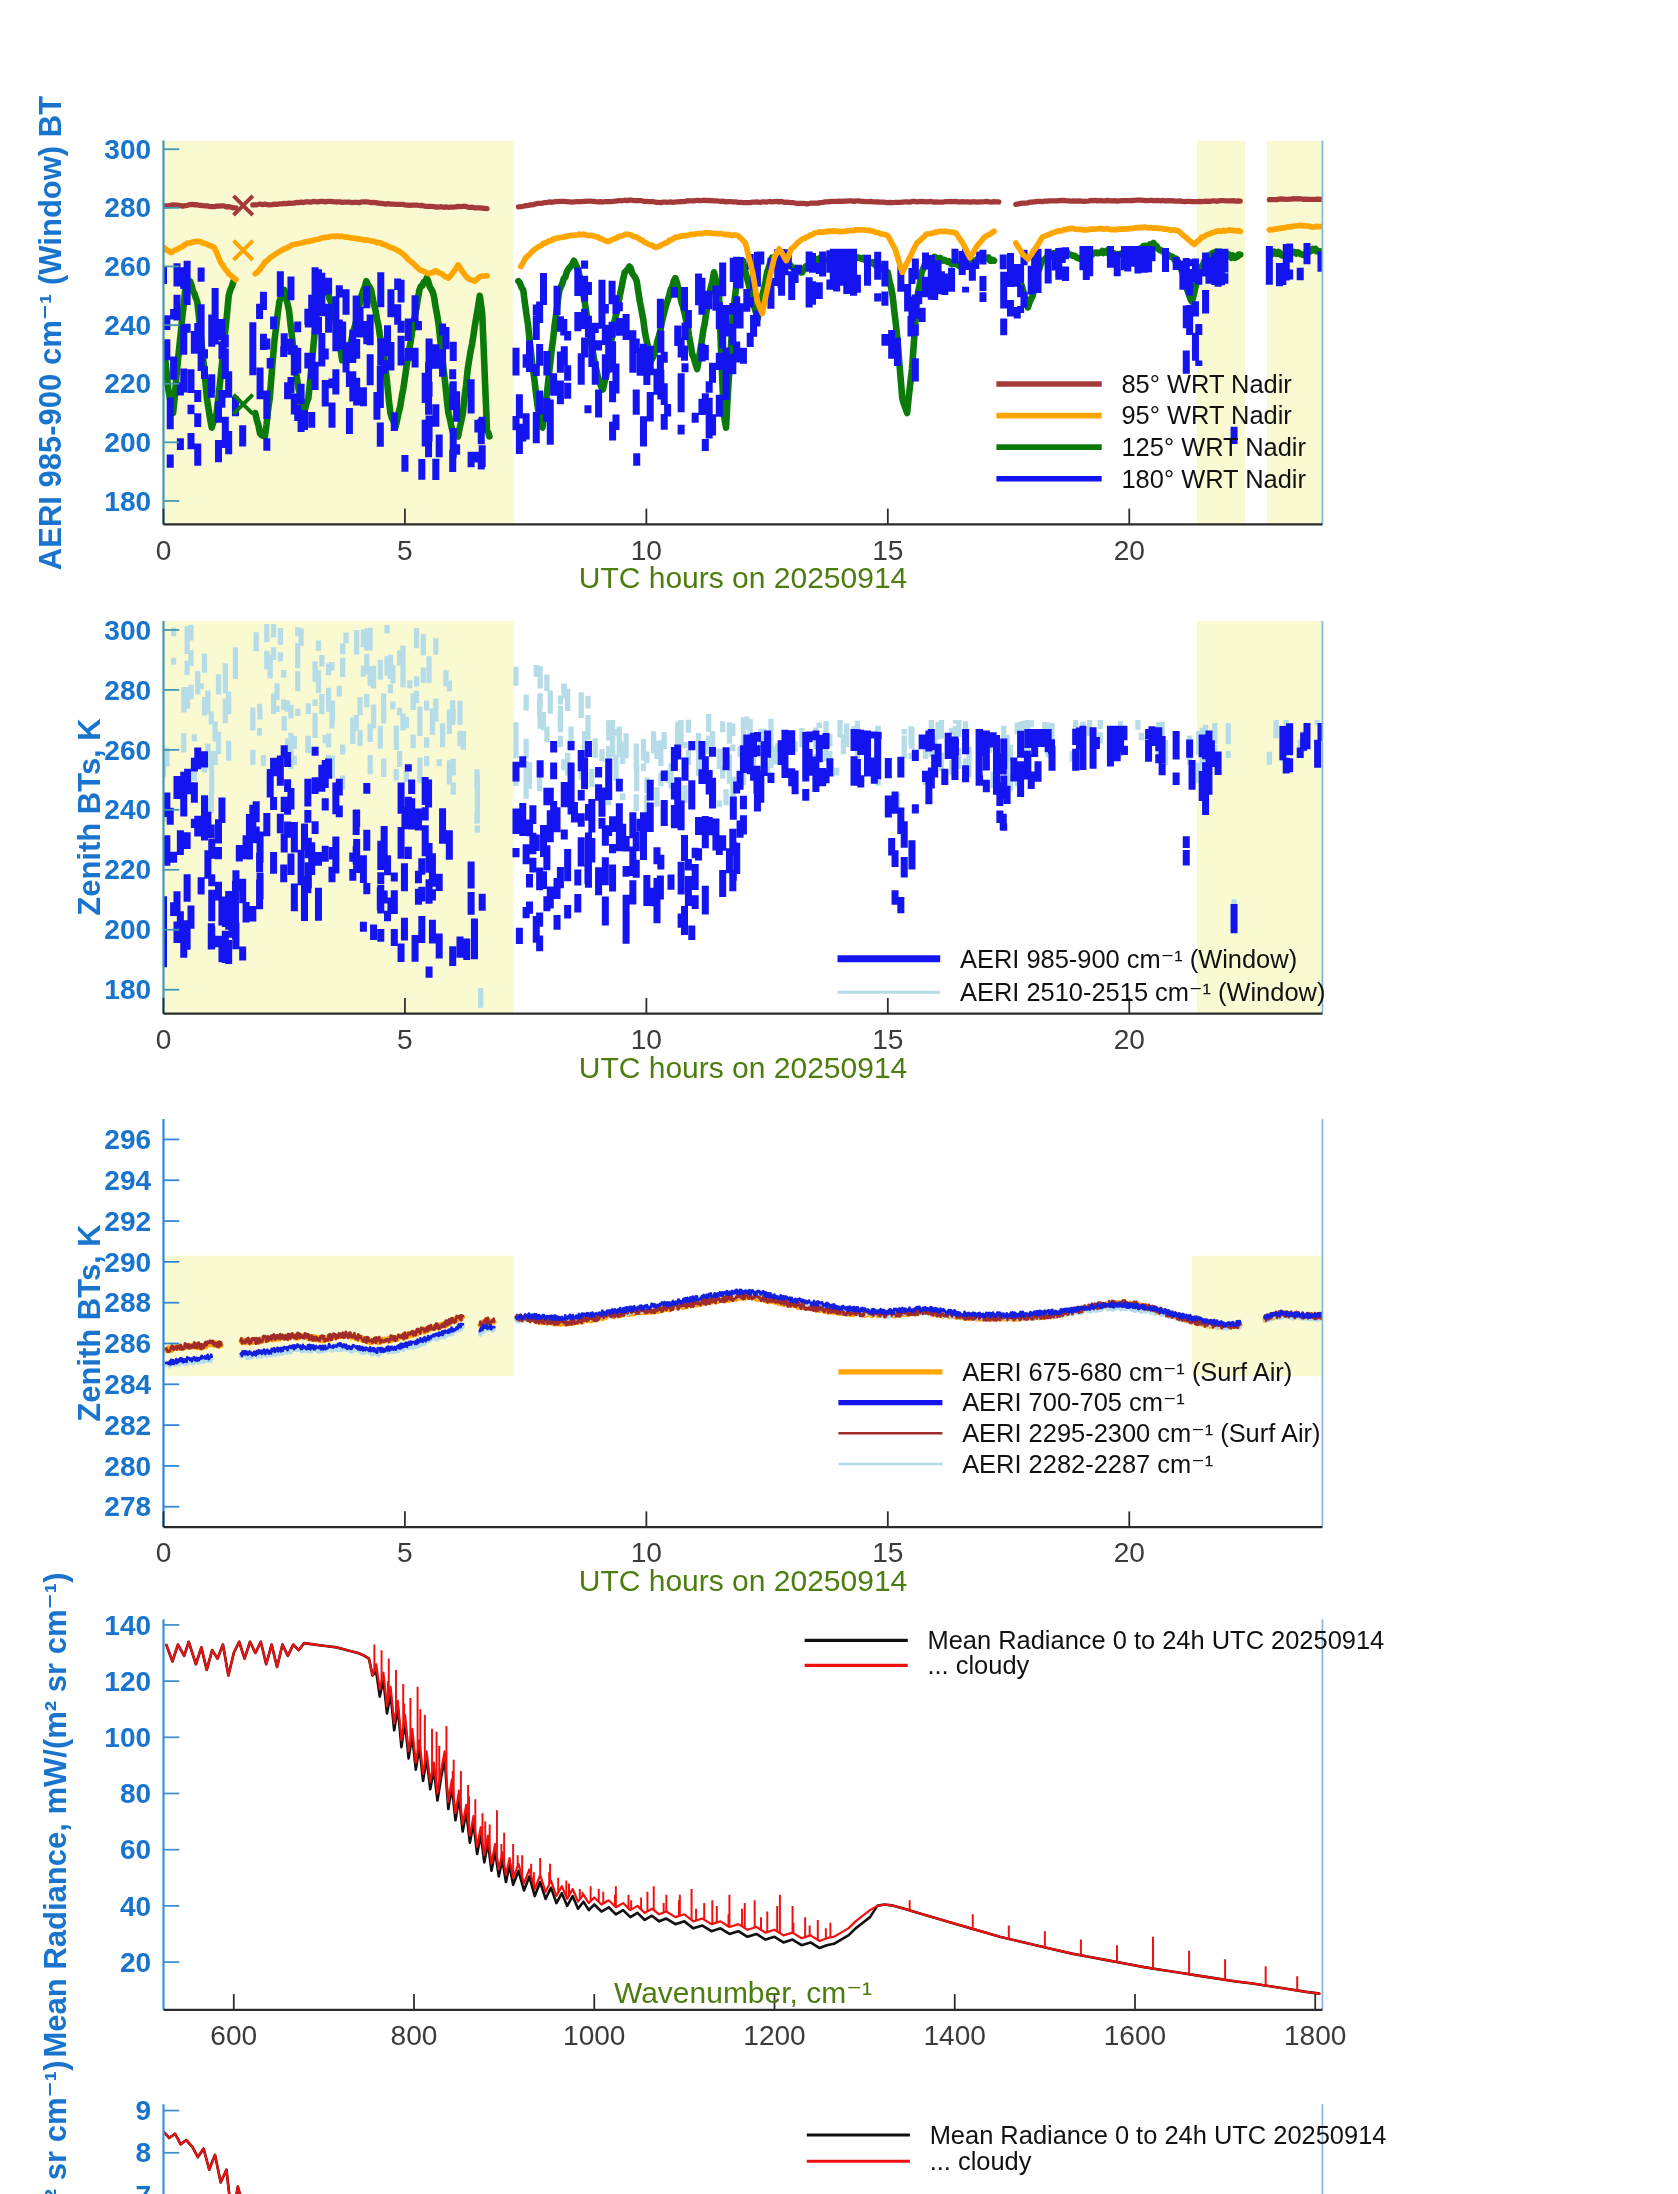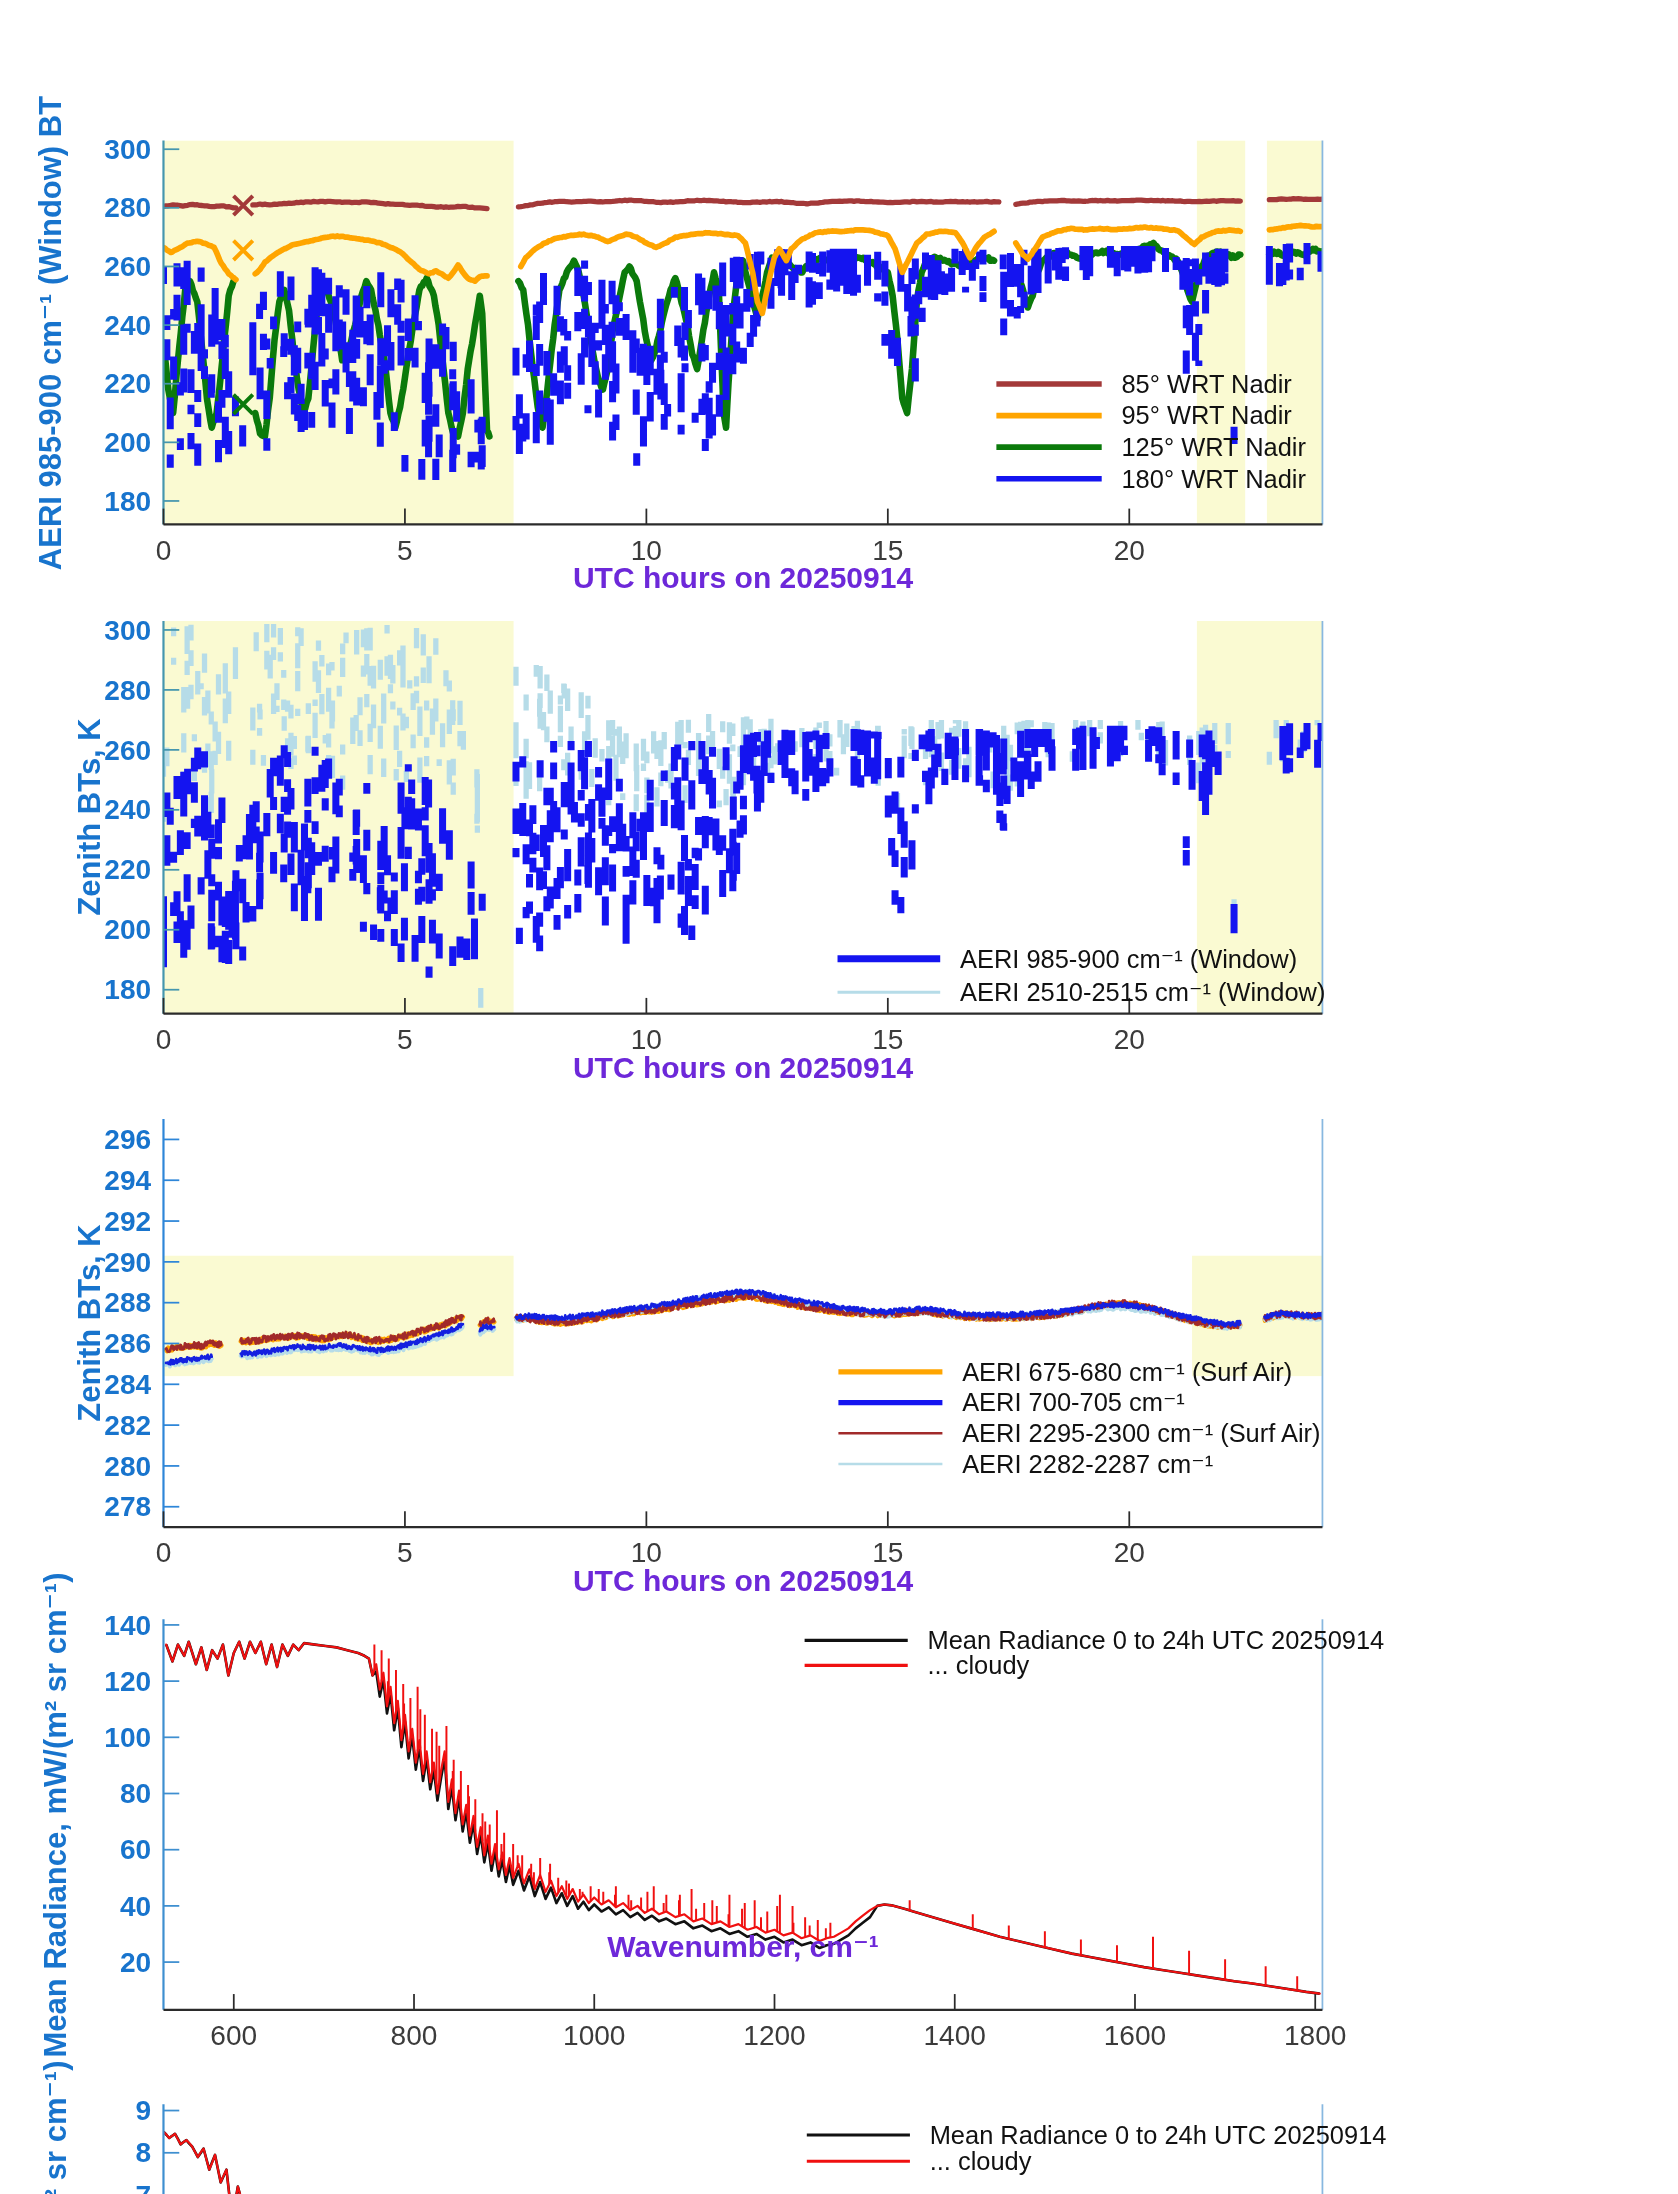--- a/index.html
+++ b/index.html
@@ -2,21 +2,21 @@
 <html style="font-size:7px"><head>
 <meta charset="utf-8">
 <style>
   html,body{margin:0;padding:0;background:#fff;}
   body{width:1679px;height:2633px;position:relative;font-family:"Liberation Sans","DejaVu Sans",sans-serif;}
   .fig{position:absolute;left:0;top:0;width:1679px;height:2633px;}
   svg{position:absolute;left:0;top:0;}
   svg text{font-family:"Liberation Sans","DejaVu Sans",sans-serif;}
   .ylab{position:absolute;color:#1874CD;font-weight:700;font-size:31px;white-space:nowrap;
         transform:translate(-50%,-50%) rotate(-90deg);}
-  .xlab{position:absolute;color:#6d28d9;font-weight:700;font-size:30px;white-space:nowrap;
+  .xlab{position:absolute;color:#4d7c0f;font-weight:400;font-size:30px;white-space:nowrap;
         transform:translate(-50%,-50%);}
 </style>
 </head>
 <body>
 
 <div class="fig">
   <svg id="chart-svg" width="1679" height="2633" viewBox="0 0 3825 6000">
       <g>
         <g clip-path="url(#clip0)">
           <rect x="372" y="320" width="797.8020833333333" height="875" fill="#FAFAD2"></rect>
@@ -274,16 +274,16 @@
 
   <div class="ylab" style="left:50px;top:333px">AERI 985-900 cm⁻¹ (Window) BT</div>
   <div class="ylab" style="left:90px;top:817px">Zenith BTs, K</div>
   <div class="ylab" style="left:90px;top:1323px">Zenith BTs, K</div>
   <div class="ylab" style="left:55px;top:1815px">Mean Radiance, mW/(m² sr cm⁻¹)</div>
   <div class="ylab" style="left:55px;top:2303px">Mean Radiance, mW/(m² sr cm⁻¹)</div>
 
   <div class="xlab" style="left:743px;top:578px">UTC hours on 20250914</div>
   <div class="xlab" style="left:743px;top:1068px">UTC hours on 20250914</div>
   <div class="xlab" style="left:743px;top:1581px">UTC hours on 20250914</div>
-  <div class="xlab" style="left:743px;top:1946px">Wavenumber, cm⁻¹</div>
+  <div class="xlab" style="left:743px;top:1992px">Wavenumber, cm⁻¹</div>
 
 </div>
 
 
 </body></html>

